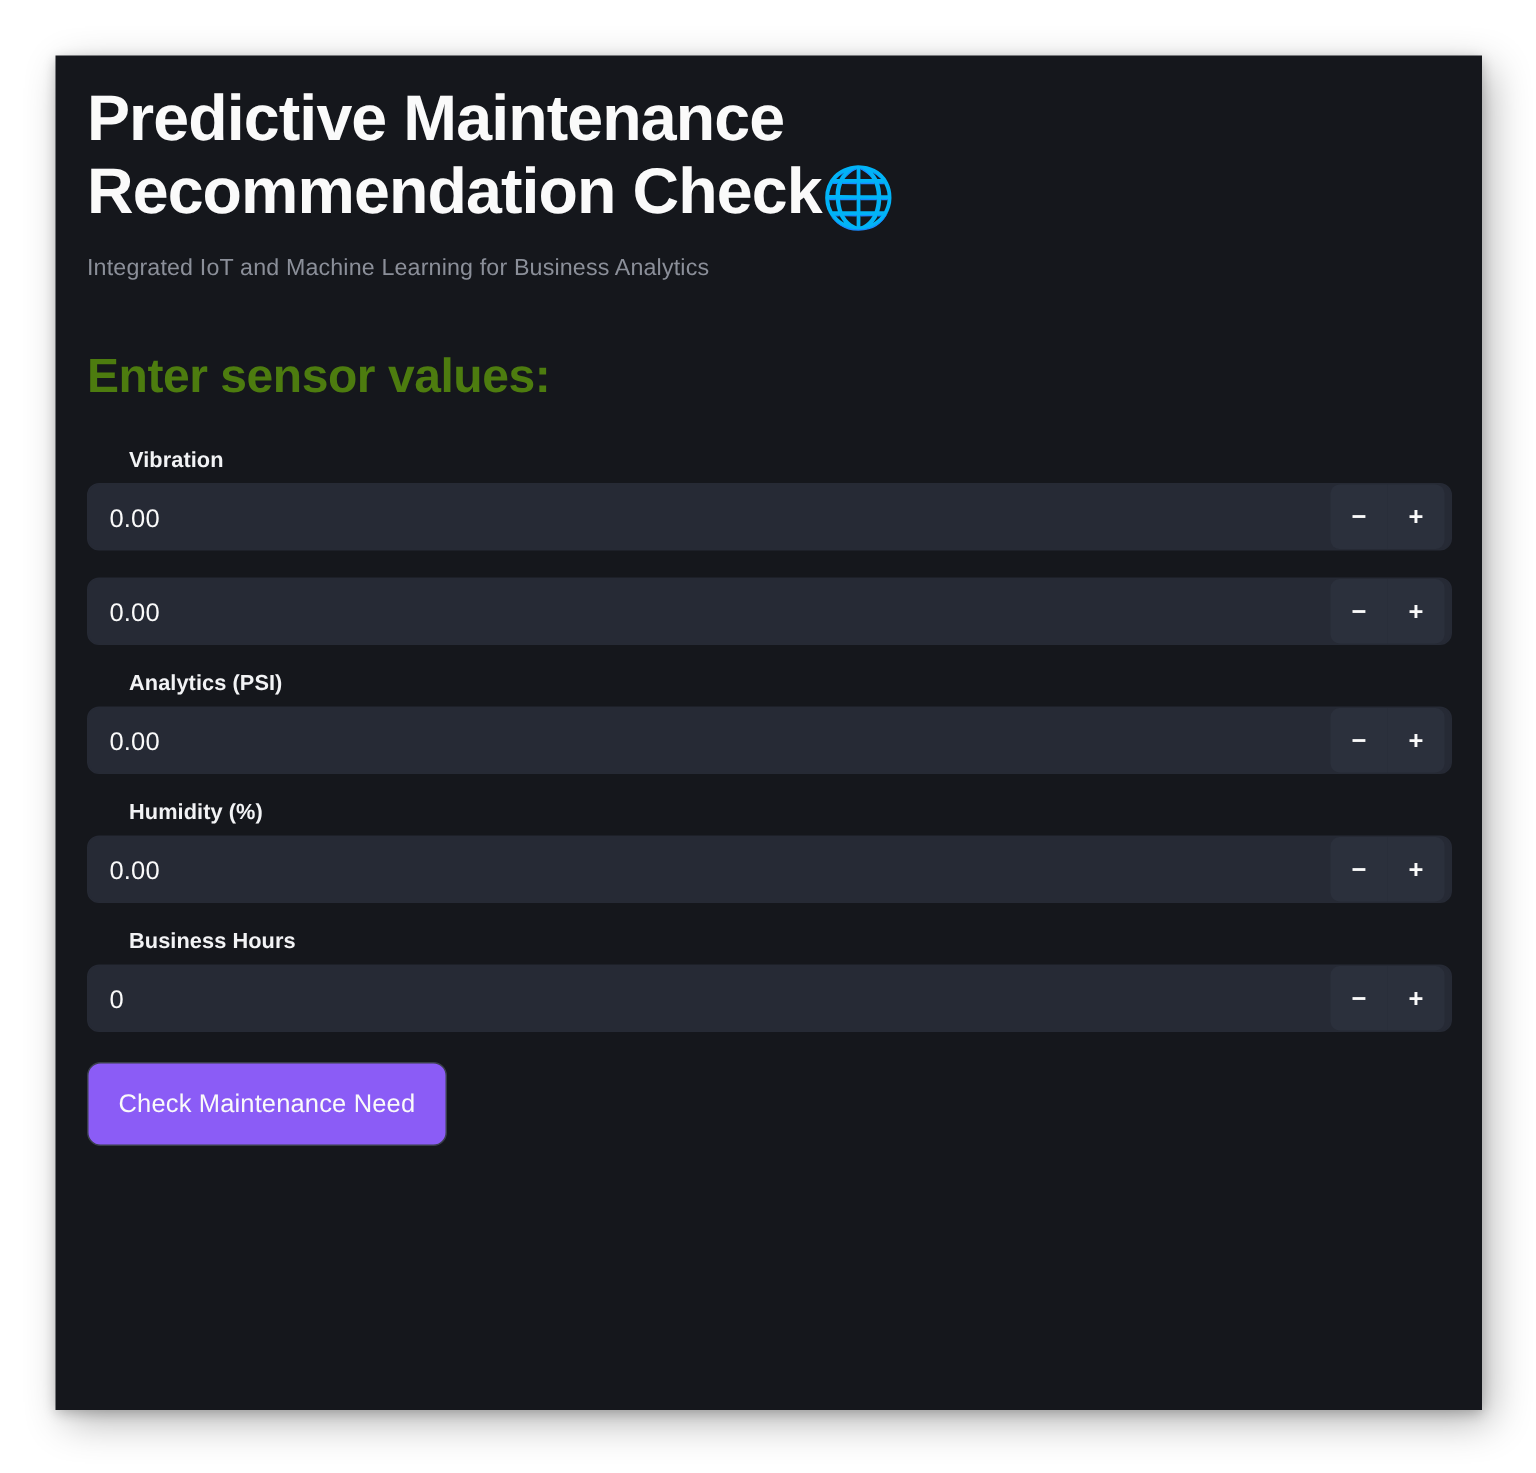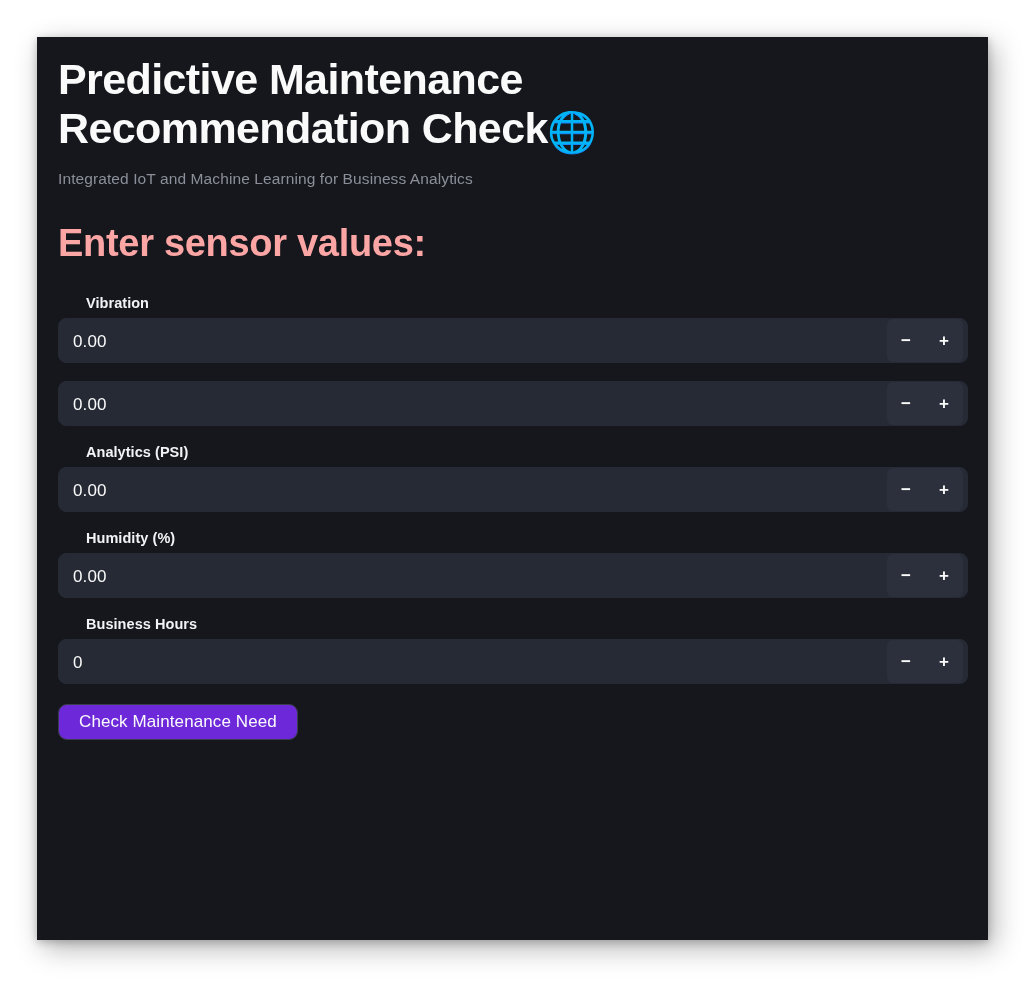--- a/index.html
+++ b/index.html
@@ -54,23 +54,23 @@
 
   .app-subtitle {
     margin-top: 17px;
     color: #8b8f99;
     font-size: 15.5px;
     font-weight: 400;
     letter-spacing: 0.1px;
   }
 
   .section-heading {
-    margin-top: 34px;
-    color: #fca5a5;
-    font-size: 38px;
+    margin-top: 44px;
+    color: #4d7c0f;
+    font-size: 32px;
     font-weight: 700;
     letter-spacing: -0.3px;
   }
 
   
   .fields {
     margin-top: 30px;
   }
 
   .field-group {
@@ -138,23 +138,23 @@
   .stepper-btn.minus { border-radius: 6px 0 0 6px; }
   .stepper-btn.plus  { border-radius: 0 6px 6px 0; }
 
   
   .action-row { margin-top: 20px; }
 
   .primary-button {
     display: inline-flex;
     align-items: center;
     justify-content: center;
-    height: 36px;
+    height: 56px;
     padding: 0 20px;
-    background: #6d28d9;
+    background: #8b5cf6;
     color: #fafafa;
     border: 1px solid #3a3f4b;
     border-radius: 9px;
     font-size: 17px;
     font-weight: 400;
     font-family: "Liberation Sans", sans-serif;
     cursor: pointer;
     letter-spacing: 0.1px;
   }
 </style>

